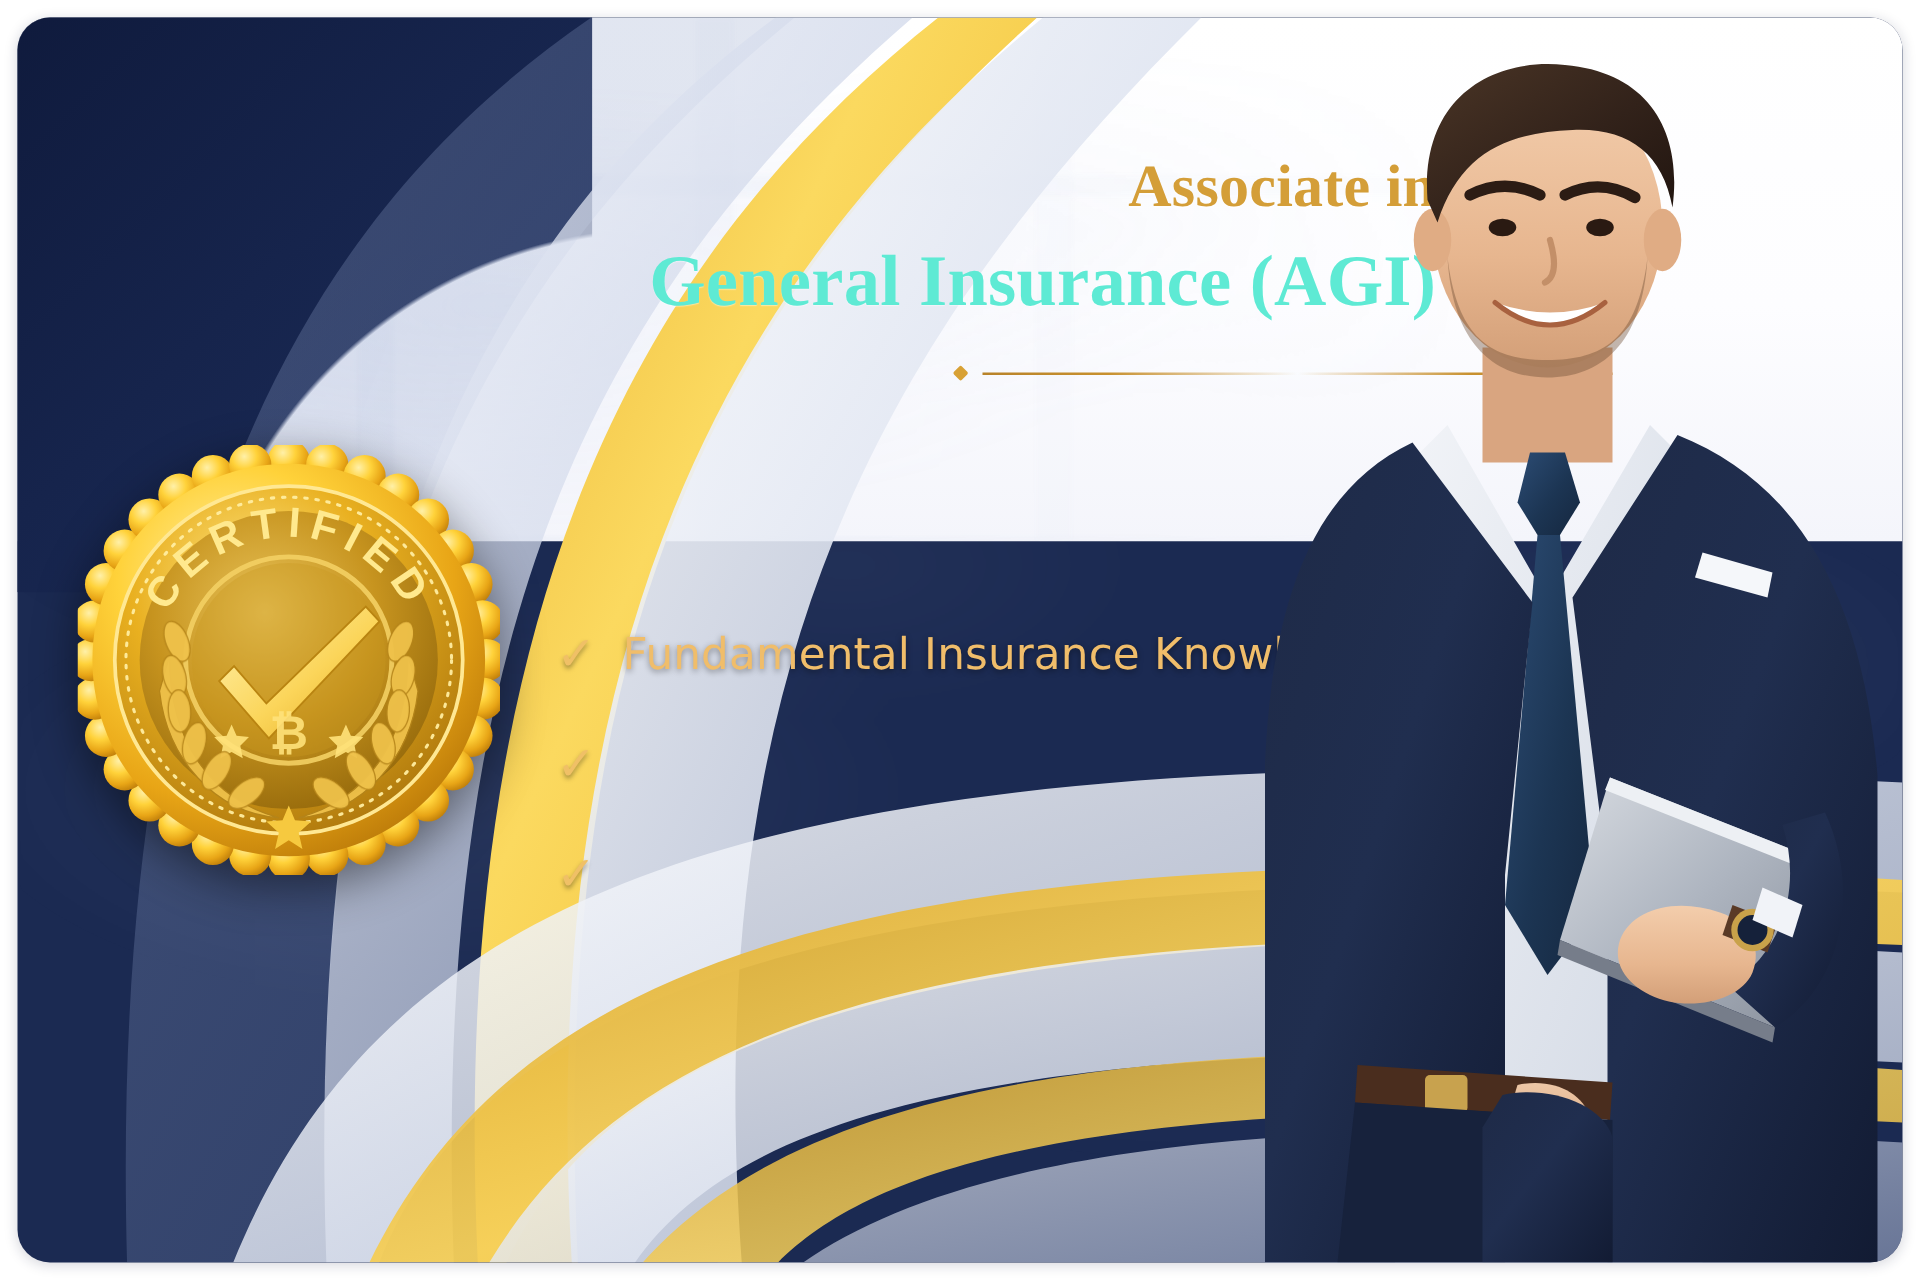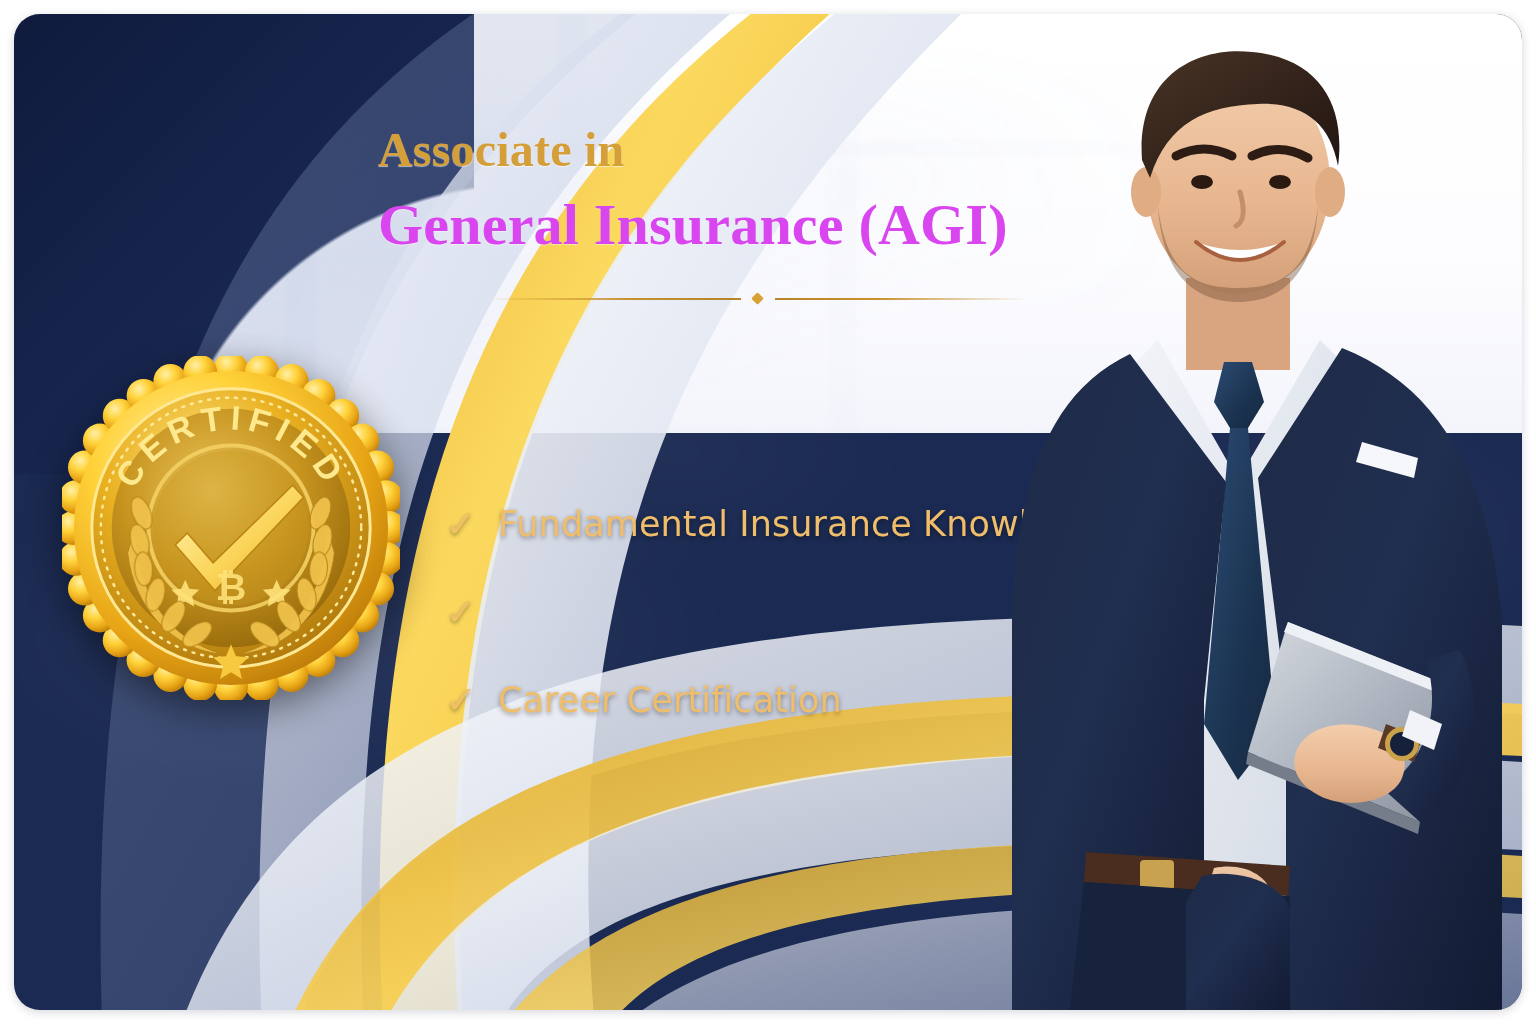--- a/index.html
+++ b/index.html
@@ -75,34 +75,34 @@
     -webkit-mask-image:radial-gradient(130% 130% at 112% 118%, transparent 0 61%, #000 61.6% 100%);
             mask-image:radial-gradient(130% 130% at 112% 118%, transparent 0 61%, #000 61.6% 100%);
   }
 
   
   .swoosh-wrap{position:absolute; inset:0; overflow:hidden;}
   svg.swoosh{position:absolute; left:0; top:0; width:1508px; height:996px;}
 
   
   .header{
-    position:absolute; left:364px; top:110px; width:760px;
-    text-align:left;
+    position:absolute; left:375px; top:110px; width:760px;
+    text-align:right;
   }
   .eyebrow{
     font-family:"Liberation Serif", serif;
     font-weight:700; font-size:48px; line-height:1.1;
     color:#D49E38; letter-spacing:.2px;
     text-shadow:0 1px 1px rgba(255,255,255,.6);
   }
   .maintitle{
     margin-top:16px;
     font-family:"Liberation Serif", serif;
     font-weight:700; font-size:58px; line-height:1.12;
-    color:#d946ef; letter-spacing:.2px;
+    color:#5eead4; letter-spacing:.2px;
     text-shadow:0 1px 1px rgba(255,255,255,.45);
     white-space:nowrap;
   }
   .divider{
     position:relative;
     margin:34px auto 0; width:538px; height:14px;
   }
   .divider .ln{
     position:absolute; top:6px; height:2px; width:252px;
     background:linear-gradient(90deg, rgba(212,158,56,0) 0%, #C8912F 55%, #B8832A 100%);
@@ -234,21 +234,20 @@
   <div class="bullets">
     <div class="bullet">
       <span class="chk">✓</span>
       <span class="txt">Fundamental Insurance Knowledge</span>
     </div>
     <div class="bullet">
       <span class="chk">✓</span>
     </div>
     <div class="bullet">
       <span class="chk">✓</span>
-      <span class="txt">Career Certification</span>
     </div>
   </div>
 
   <div class="badge">
     <svg viewBox="0 0 340 346" width="338" height="344">
       <defs>
         <radialGradient id="seedGold" cx="36%" cy="30%" r="78%">
           <stop offset="0%" stop-color="#FFF0A8"></stop>
           <stop offset="38%" stop-color="#FFD23A"></stop>
           <stop offset="72%" stop-color="#E8A516"></stop>

